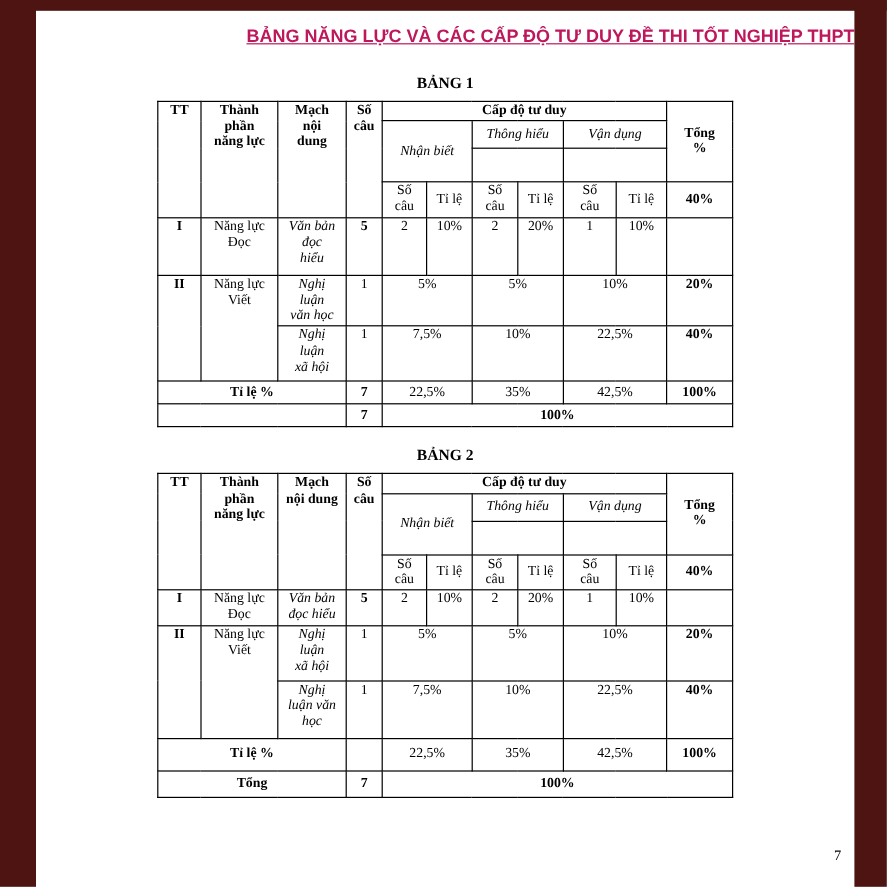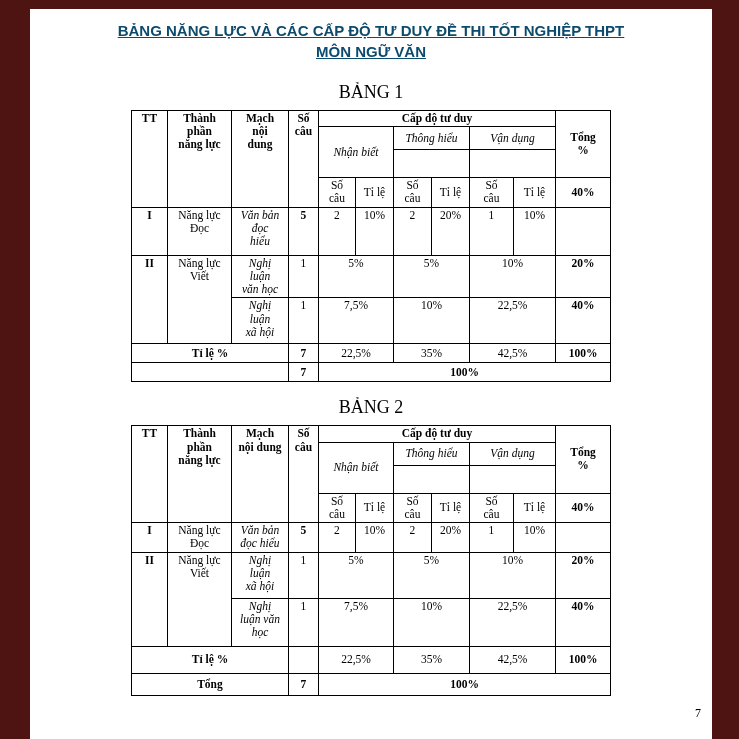--- a/index.html
+++ b/index.html
@@ -9,26 +9,26 @@
     position: relative;
     font-family: "Liberation Serif", serif;
     overflow: hidden;
     color: #000;
   }
   .bar-top   { position: absolute; left: 0; top: 0; width: 739px; height: 9px;  background: #4d1411; }
   .bar-left  { position: absolute; left: 0; top: 0; width: 30px;  height: 739px; background: #4d1411; }
   .bar-right { position: absolute; right: 0; top: 0; width: 27px; height: 739px; background: #4d1411; }
   .content { position: absolute; left: 30px; top: 9px; width: 682px; }
 
-  .title-block { margin-top: 11px; text-align: center; font-family: "Liberation Sans", sans-serif; font-weight: bold; color: #0c4a6e; }
+  .title-block { margin-top: 11px; text-align: right; font-family: "Liberation Sans", sans-serif; font-weight: bold; color: #be185d; }
   .title-line { font-size: 15px; line-height: 1.4; text-decoration: underline; }
 
   .section  { margin-top: 20px; }
   .section2 { margin-top: 15px; }
-  .caption { text-align: center; font-weight: normal; font-size: 18px; margin-bottom: 7px; }
+  .caption { text-align: center; font-weight: bold; font-size: 13px; margin-bottom: 7px; }
 
   table { border-collapse: collapse; margin: 0 auto; table-layout: fixed; width: 479px; }
   td {
     border: 1px solid #000;
     text-align: center;
     vertical-align: middle;
     font-size: 11.5px;
     line-height: 1.15;
     padding: 1px 2px;
     white-space: pre-line;
@@ -48,21 +48,20 @@
 <body>
 
 <div class="bar-top"></div>
 <div class="bar-left"></div>
 <div class="bar-right"></div>
 
 <div class="content">
 
   <div class="title-block">
     <div class="title-line">BẢNG NĂNG LỰC VÀ CÁC CẤP ĐỘ TƯ DUY ĐỀ THI TỐT NGHIỆP THPT</div>
-    <div class="title-line">MÔN NGỮ VĂN</div>
   </div>
 
   <div class="section">
     <div class="caption">BẢNG 1</div>
     <table>
       <colgroup>
         <col style="width:36px">
           <col style="width:64px">
           <col style="width:57px">
           <col style="width:30px">

